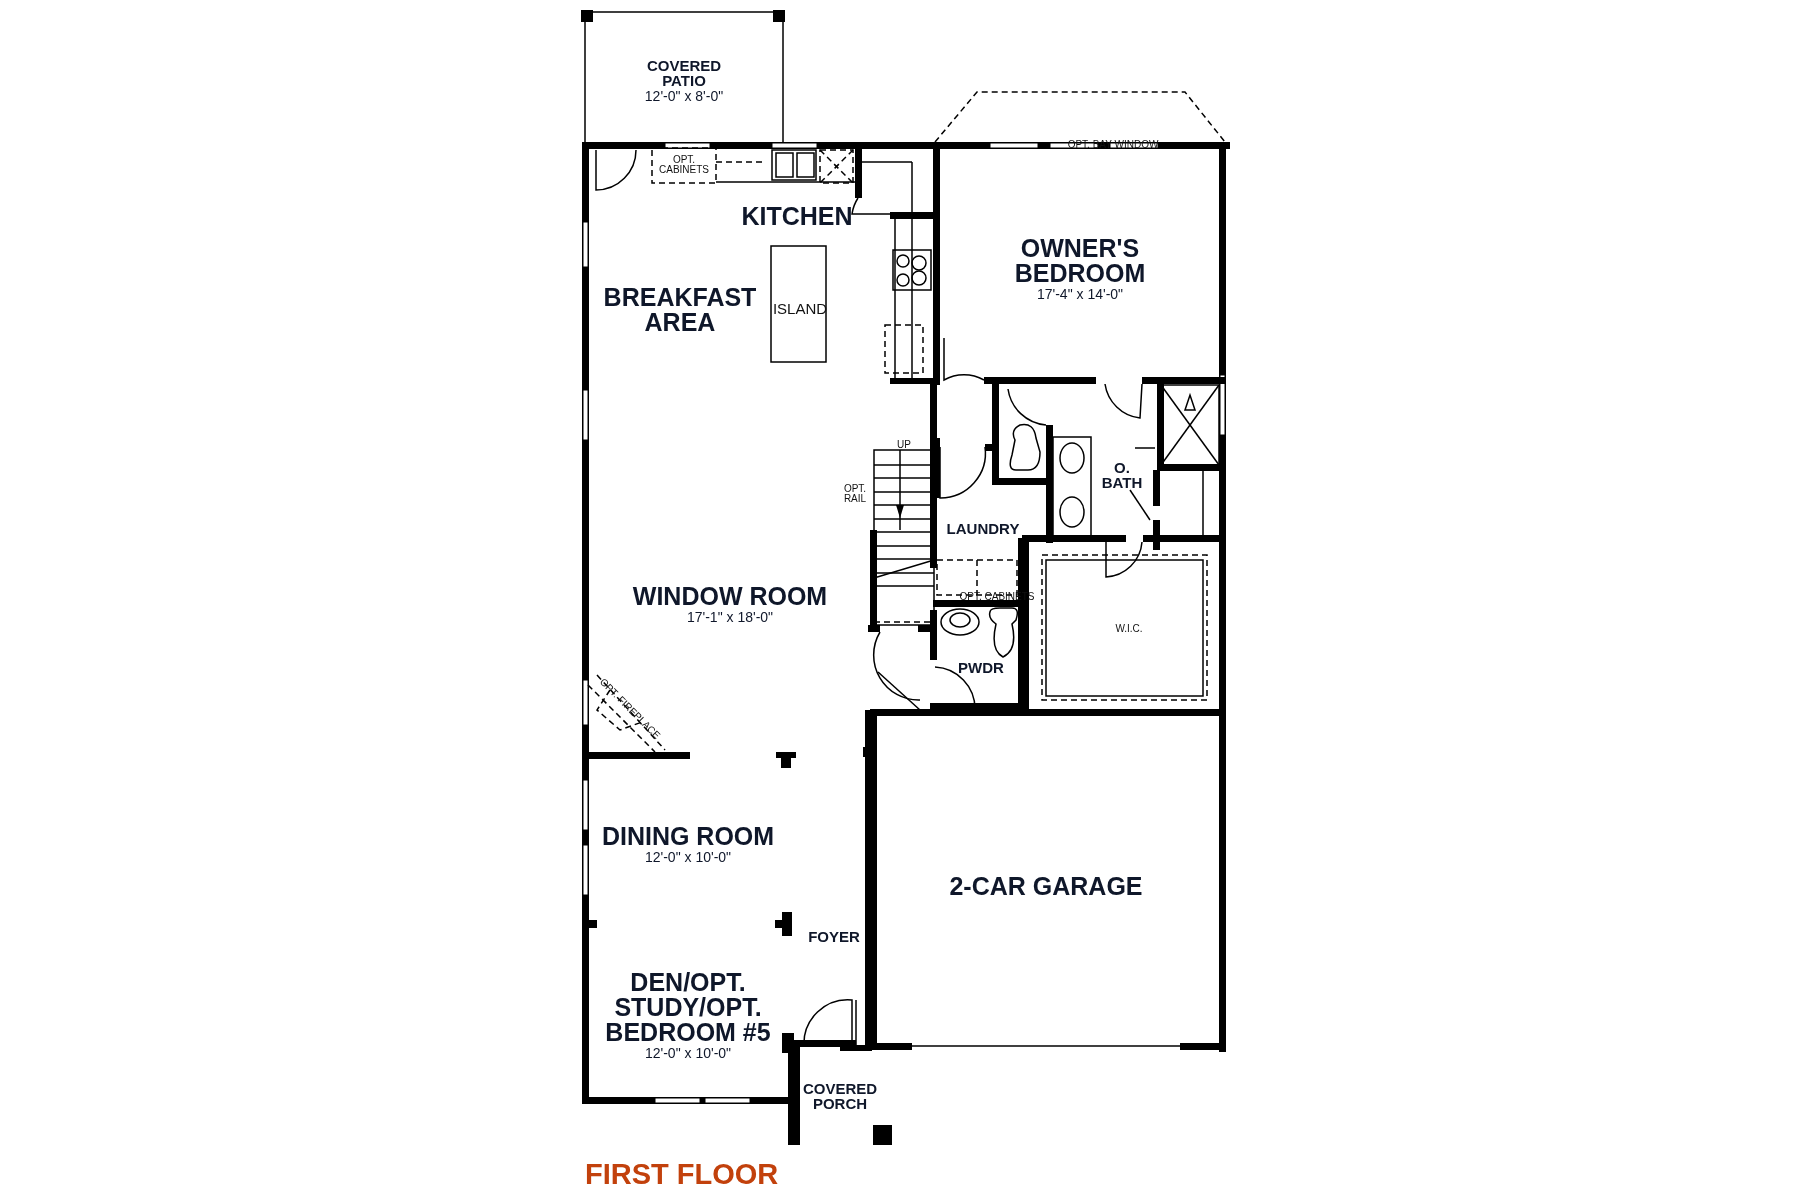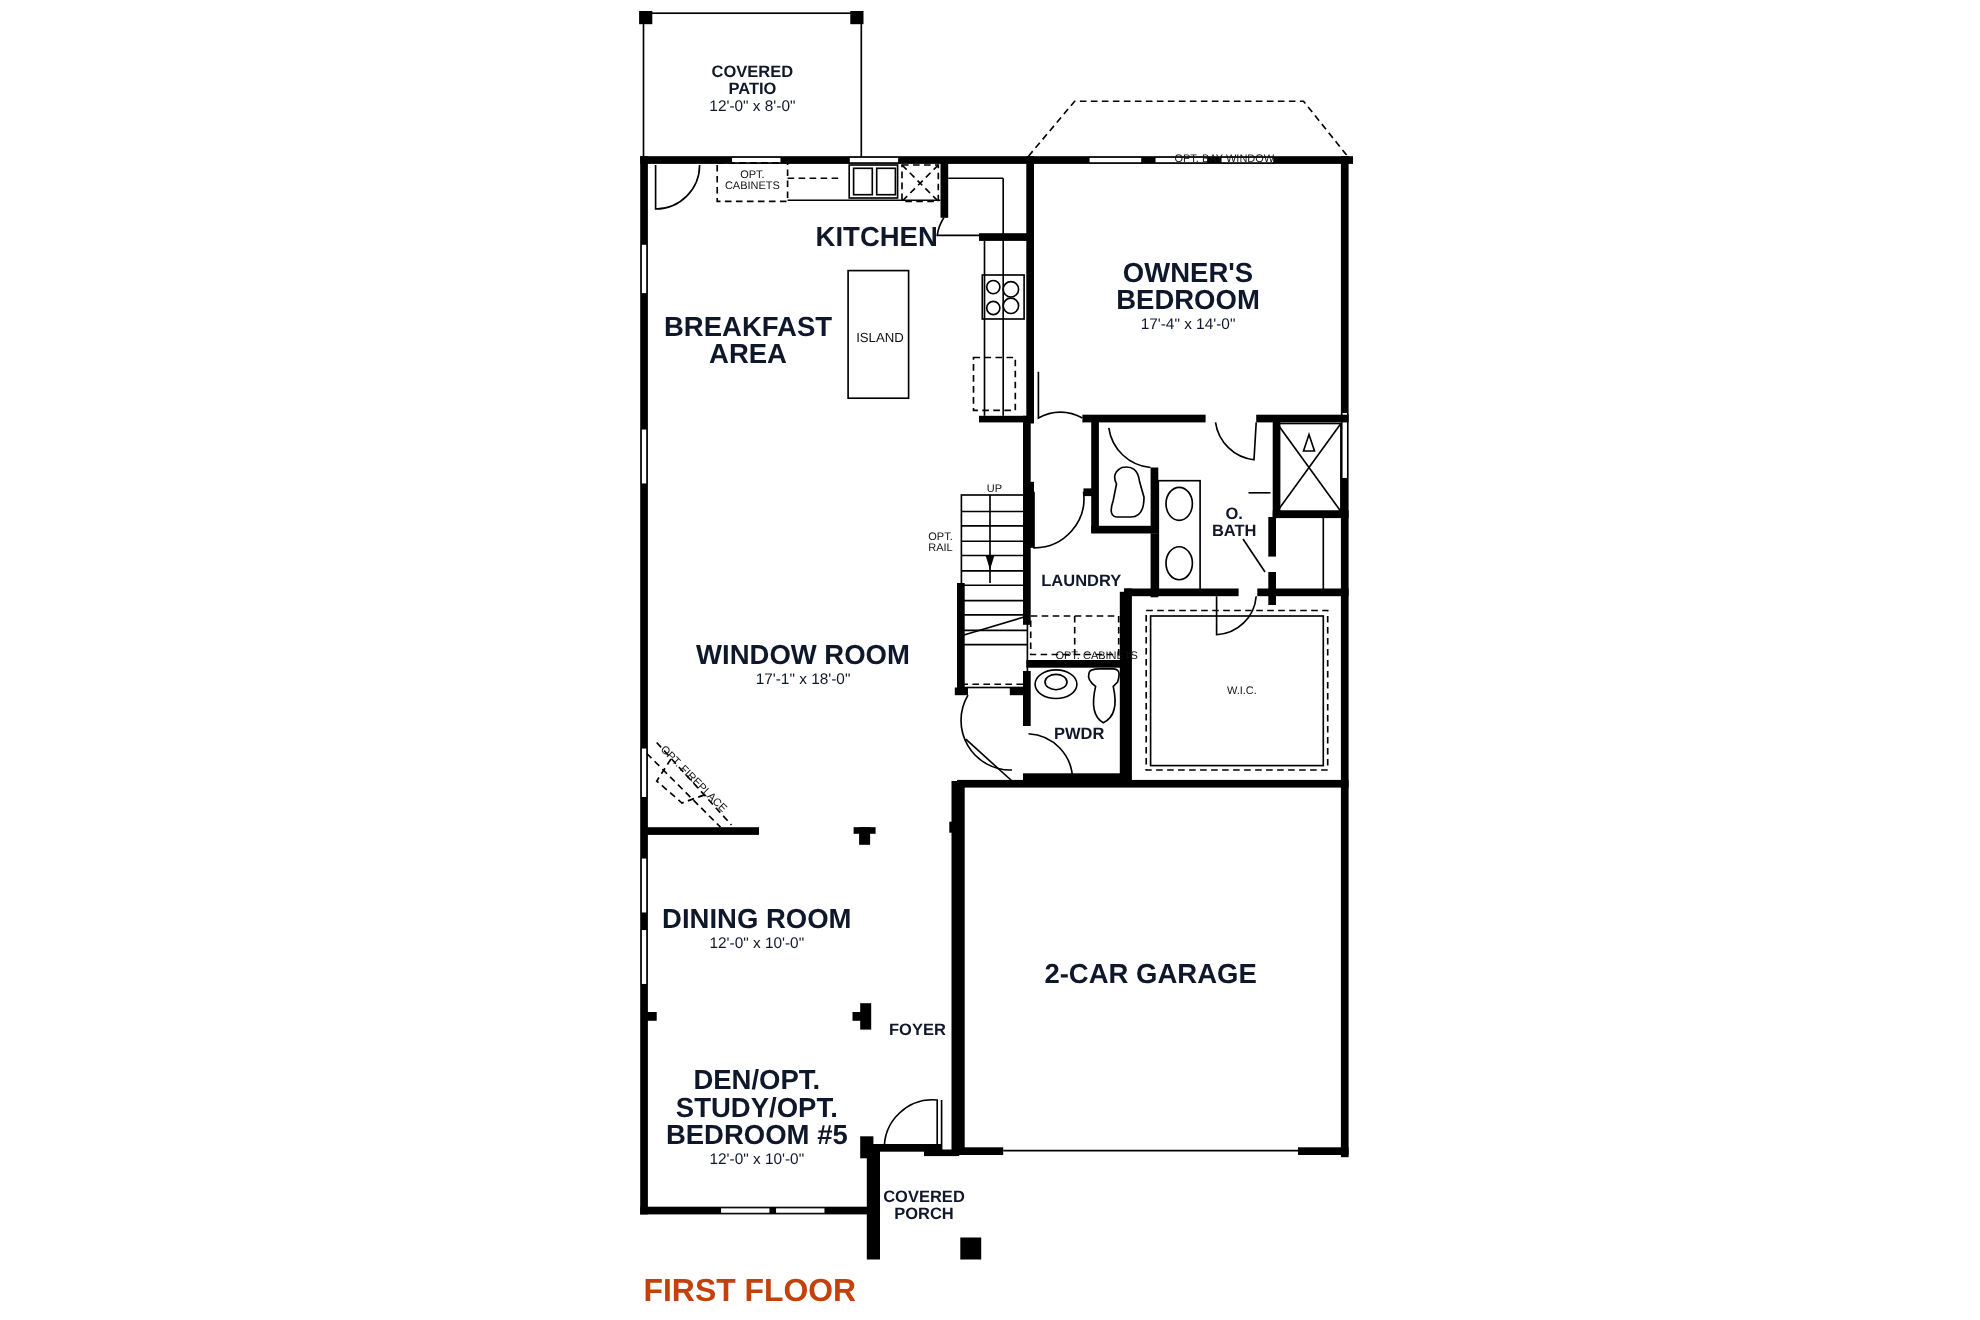--- a/index.html
+++ b/index.html
@@ -226,21 +226,21 @@
   <span>OPT.</span><br>
   <span>CABINETS</span>
 </div>
 
 <div class="tiny" style="left:1113px; top:117px;margin-top:23px;">OPT. BAY WINDOW</div>
 
 <div class="lbl" style="left:797px; top:204px;">
   <span class="n">KITCHEN</span>
 </div>
 
-<div class="tiny" style="left:800px; top:302px; font-size:12px;">ISLAND</div>
+<div class="tiny" style="left:800px; top:302px; font-size:15px;">ISLAND</div>
 
 <div class="lbl" style="left:680px; top:285px;">
   <span class="n">BREAKFAST</span>
   <span class="n">AREA</span>
 </div>
 
 <div class="lbl" style="left:1080px; top:236px;">
   <span class="n">OWNER'S</span>
   <span class="n">BEDROOM</span>
   <span class="d">17'-4" x 14'-0"</span>

